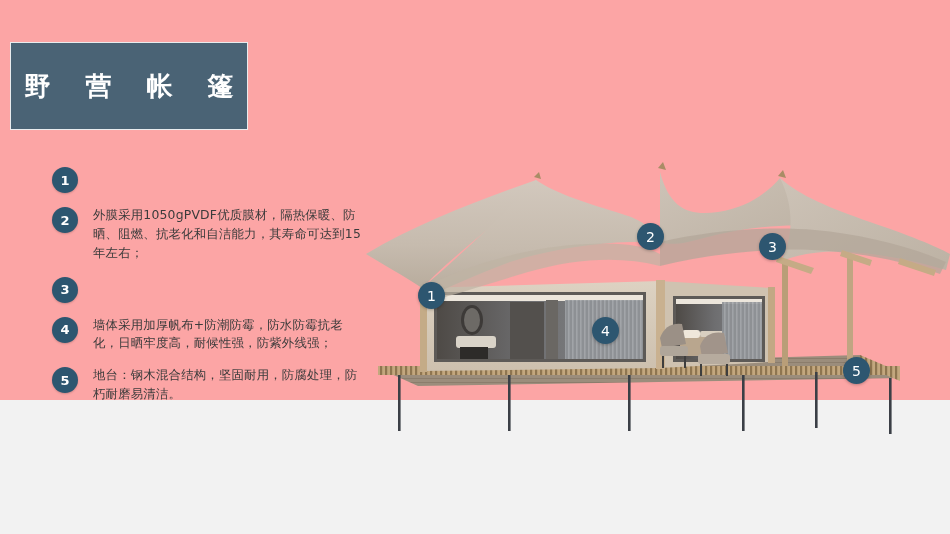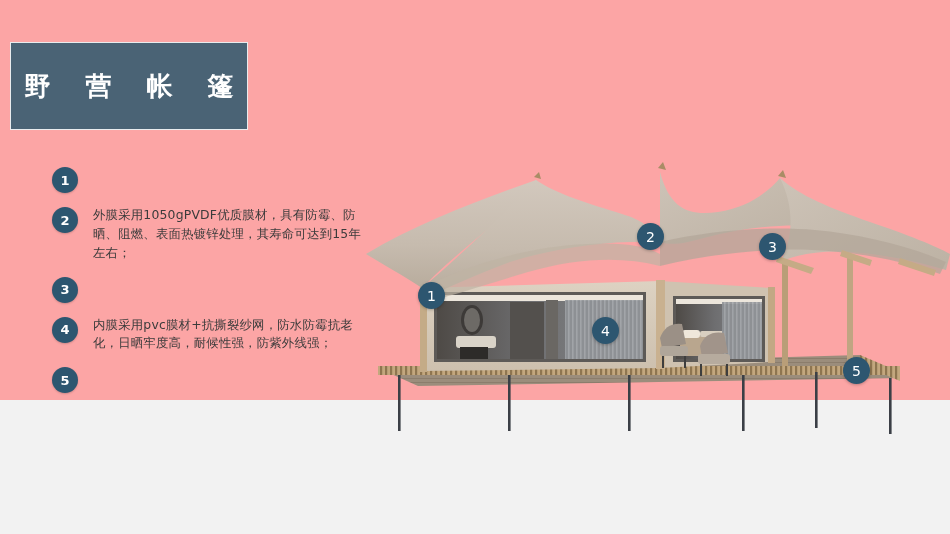--- a/index.html
+++ b/index.html
@@ -140,34 +140,35 @@
   </div>
 
   <div class="feature-list">
 
     <div class="feature-item">
       <div class="feature-badge">1</div>
     </div>
 
     <div class="feature-item">
       <div class="feature-badge">2</div>
-      <div class="feature-text">外膜采用1050gPVDF优质膜材，具有防霉、防晒、阻燃、表面热镀锌处理，其寿命可达到15年左右；</div>
+      <div class="feature-text">外膜采用1050gPVDF优质膜材，隔热保暖、防晒、阻燃、抗老化和自洁能力，其寿命可达到15年左右；</div>
     </div>
 
     <div class="feature-item">
       <div class="feature-badge">3</div>
     </div>
 
     <div class="feature-item">
       <div class="feature-badge">4</div>
-      <div class="feature-text">内膜采用pvc膜材+抗撕裂纱网，防水防霉抗老化，日晒牢度高，耐候性强，防紫外线强；</div>
+      <div class="feature-text">墙体采用加厚帆布+防潮防霉，防水防霉抗老化，日晒牢度高，耐候性强，防紫外线强；</div>
     </div>
 
     <div class="feature-item">
       <div class="feature-badge">5</div>
+      <div class="feature-text">地台：钢木混合结构，坚固耐用，防腐处理，防朽耐磨易清洁。</div>
     </div>
 
   </div>
 
   <div class="tent-figure">
     <svg width="590" height="310" viewBox="0 0 590 310" xmlns="http://www.w3.org/2000/svg">
       <defs>
         <linearGradient id="memGrad" x1="0" y1="0" x2="0" y2="1">
           <stop offset="0%" stop-color="#d2c8bd"></stop>
           <stop offset="60%" stop-color="#c6bbae"></stop>

